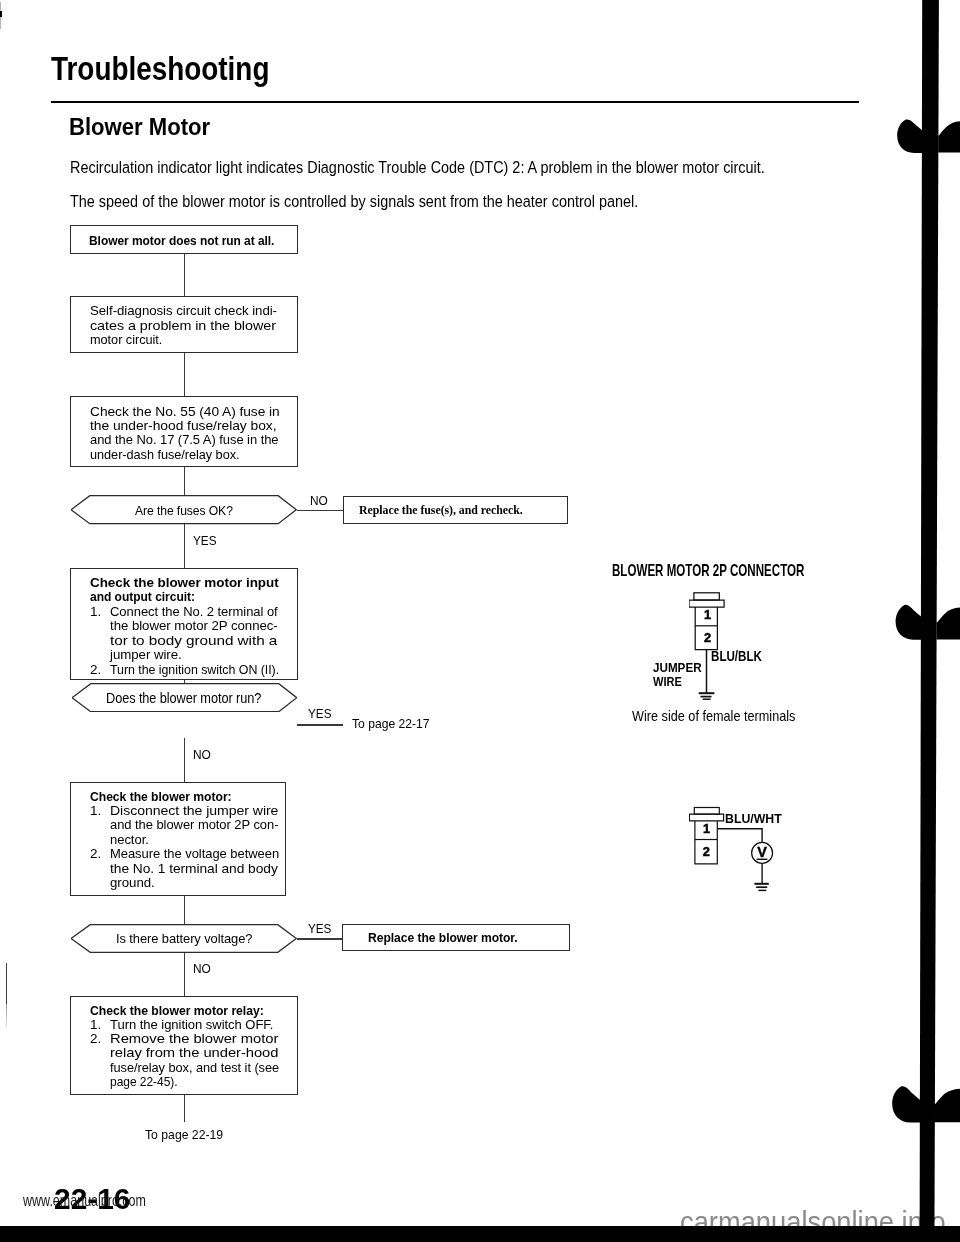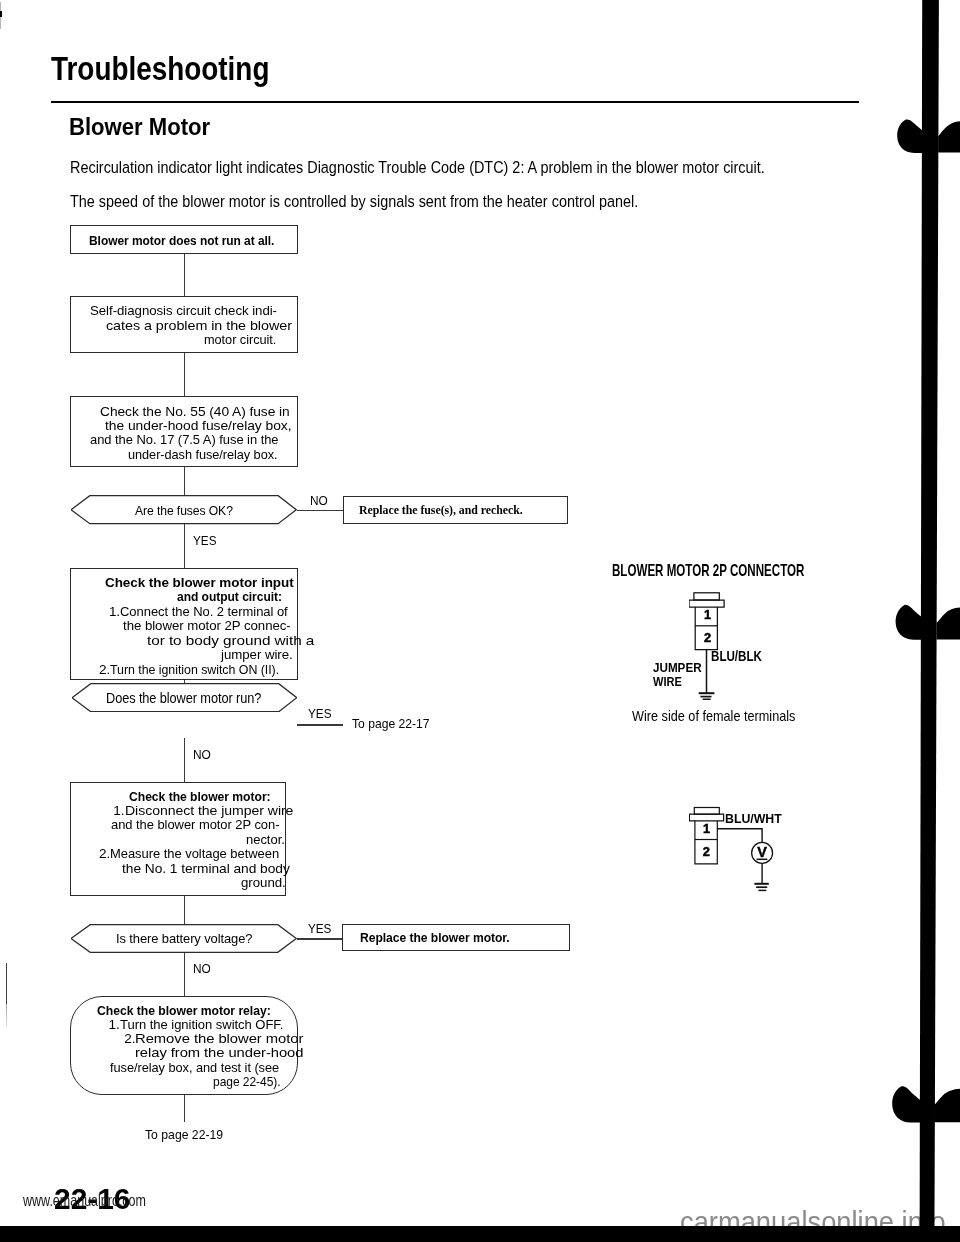--- a/index.html
+++ b/index.html
@@ -15,21 +15,21 @@
              transform:scaleX(0.858);transform-origin:0 0;white-space:nowrap;}
   #title-rule{left:51px;top:101px;width:808px;height:2px;background:#000;}
   #section-title{left:69px;top:115px;font-size:24px;font-weight:bold;line-height:24px;transform:scaleX(0.921);transform-origin:0 0;white-space:nowrap;}
 
   .intro{left:70px;font-size:16.3px;line-height:18px;white-space:nowrap;transform:scaleX(0.8856);transform-origin:0 0;}
   #intro-1{top:158px;}
   #intro-2{top:192px;}
 
   
   .fbox{border:1.3px solid #2b2b2b;background:#fff;box-sizing:border-box;}
-  .ftext{font-size:11.6px;line-height:14.3px;letter-spacing:-0.05px;white-space:pre;text-align:right;}
+  .ftext{font-size:11.6px;line-height:14.3px;letter-spacing:-0.05px;white-space:pre;}
   .ftext.b{font-weight:bold;}
   .fline{background:#3a3a3a;}
   .vline{width:1.4px;}
   .hline{height:1.4px;}
 
   .hex{position:absolute;}
   .hex svg{display:block;}
   .hexlabel{position:absolute;text-align:center;font-size:12.4px;letter-spacing:-0.1px;}
 
   .branch{position:absolute;font-size:12.4px;letter-spacing:0px;}
@@ -95,23 +95,23 @@
       <div class="abs fbox" style="left: 342.5px; top: 496px; width: 225.2px; height: 27.5px; font-family: Liberation Serif, serif;">
         <div class="ftext b" style="position: absolute; left: 15.4px; top: 5.5px; font-size: 13.5px; line-height: 14.3px; white-space: pre;"><div style="display: block; white-space: pre;"><span style="display: inline-block; transform-origin: 0px 0px; transform: scaleX(0.8785); white-space: pre;">Replace the fuse(s), and recheck.</span></div></div>
       </div>
       <div class="abs fbox" style="left: 69.6px; top: 567.6px; width: 228px; height: 112px;">
         <div class="ftext" style="position: absolute; left: 19.5px; top: 7px; font-size: 13.5px; line-height: 14.5px; white-space: pre;"><div style="font-weight: bold; display: block; white-space: pre;"><span style="display: inline-block; transform-origin: 0px 0px; transform: scaleX(0.9972); white-space: pre;">Check the blower motor input</span></div><div style="font-weight: bold; display: block; white-space: pre;"><span style="display: inline-block; transform-origin: 0px 0px; transform: scaleX(0.8933); white-space: pre;">and output circuit:</span></div><div style="display: block; white-space: pre;"><span style="display: inline-block; width: 20.2px;">1.</span><span style="display: inline-block; transform-origin: 0px 0px; transform: scaleX(0.9629); white-space: pre;">Connect the No. 2 terminal of</span></div><div style="padding-left: 20.2px; display: block; white-space: pre;"><span style="display: inline-block; transform-origin: 0px 0px; transform: scaleX(0.9807); white-space: pre;">the blower motor 2P connec-</span></div><div style="padding-left: 20.2px; display: block; white-space: pre;"><span style="display: inline-block; transform-origin: 0px 0px; transform: scaleX(1.1354); white-space: pre;">tor to body ground with a</span></div><div style="padding-left: 20.2px; display: block; white-space: pre;"><span style="display: inline-block; transform-origin: 0px 0px; transform: scaleX(0.9832); white-space: pre;">jumper wire.</span></div><div style="display: block; white-space: pre;"><span style="display: inline-block; width: 20.2px;">2.</span><span style="display: inline-block; transform-origin: 0px 0px; transform: scaleX(0.9194); white-space: pre;">Turn the ignition switch ON (II).</span></div></div>
       </div>
       <div class="abs fbox" style="left: 69.6px; top: 781.6px; width: 216px; height: 114px;">
         <div class="ftext" style="position: absolute; left: 19.5px; top: 7px; font-size: 13.5px; line-height: 14.4px; white-space: pre;"><div style="font-weight: bold; display: block; white-space: pre;"><span style="display: inline-block; transform-origin: 0px 0px; transform: scaleX(0.9012); white-space: pre;">Check the blower motor:</span></div><div style="display: block; white-space: pre;"><span style="display: inline-block; width: 20.2px;">1.</span><span style="display: inline-block; transform-origin: 0px 0px; transform: scaleX(1.0425); white-space: pre;">Disconnect the jumper wire</span></div><div style="padding-left: 20.2px; display: block; white-space: pre;"><span style="display: inline-block; transform-origin: 0px 0px; transform: scaleX(0.9598); white-space: pre;">and the blower motor 2P con-</span></div><div style="padding-left: 20.2px; display: block; white-space: pre;"><span style="display: inline-block; transform-origin: 0px 0px; transform: scaleX(0.9655); white-space: pre;">nector.</span></div><div style="display: block; white-space: pre;"><span style="display: inline-block; width: 20.2px;">2.</span><span style="display: inline-block; transform-origin: 0px 0px; transform: scaleX(0.9621); white-space: pre;">Measure the voltage between</span></div><div style="padding-left: 20.2px; display: block; white-space: pre;"><span style="display: inline-block; transform-origin: 0px 0px; transform: scaleX(1.0195); white-space: pre;">the No. 1 terminal and body</span></div><div style="padding-left: 20.2px; display: block; white-space: pre;"><span style="display: inline-block; transform-origin: 0px 0px; transform: scaleX(0.9838); white-space: pre;">ground.</span></div></div>
       </div>
       <div class="abs fbox" style="left: 342.1px; top: 923.6px; width: 227.6px; height: 27.6px;">
-        <div class="ftext b" style="position: absolute; left: 17.2px; top: 6.7px; font-size: 13.5px; line-height: 14.3px; white-space: pre;"><div style="display: block; white-space: pre;"><span style="display: inline-block; transform-origin: 0px 0px; transform: scaleX(0.8975); white-space: pre;">Replace the blower motor.</span></div></div>
-      </div>
-      <div class="abs fbox" style="left: 69.6px; top: 995.6px; width: 228px; height: 99px; border-radius: 32px;">
+        <div class="ftext b" style="position: absolute; left: 17.2px; top: 6.7px; font-size: 13.5px; line-height: 14.3px; white-space: pre;"><div style="display: block; white-space: pre; margin-left: 8px;"><span style="display: inline-block; transform-origin: 0px 0px; transform: scaleX(0.8975); white-space: pre;">Replace the blower motor.</span></div></div>
+      </div>
+      <div class="abs fbox" style="left: 69.6px; top: 995.6px; width: 228px; height: 99px;">
         <div class="ftext" style="position: absolute; left: 19.5px; top: 7px; font-size: 13.5px; line-height: 14.3px; white-space: pre;"><div style="font-weight: bold; display: block; white-space: pre;"><span style="display: inline-block; transform-origin: 0px 0px; transform: scaleX(0.9042); white-space: pre;">Check the blower motor relay:</span></div><div style="display: block; white-space: pre;"><span style="display: inline-block; width: 20.2px;">1.</span><span style="display: inline-block; transform-origin: 0px 0px; transform: scaleX(0.9661); white-space: pre;">Turn the ignition switch OFF.</span></div><div style="display: block; white-space: pre;"><span style="display: inline-block; width: 20.2px;">2.</span><span style="display: inline-block; transform-origin: 0px 0px; transform: scaleX(1.0976); white-space: pre;">Remove the blower motor</span></div><div style="padding-left: 20.2px; display: block; white-space: pre;"><span style="display: inline-block; transform-origin: 0px 0px; transform: scaleX(1.0928); white-space: pre;">relay from the under-hood</span></div><div style="padding-left: 20.2px; display: block; white-space: pre;"><span style="display: inline-block; transform-origin: 0px 0px; transform: scaleX(0.9473); white-space: pre;">fuse/relay box, and test it (see</span></div><div style="padding-left: 20.2px; display: block; white-space: pre;"><span style="display: inline-block; transform-origin: 0px 0px; transform: scaleX(0.8898); white-space: pre;">page 22-45).</span></div></div>
       </div>
       <div class="abs hex" style="left: 71.2px; top: 495.2px;">
         <svg width="226" height="29.4" viewBox="0 0 226 29.4">
           <polygon points="0,14.7 18.8,0.7 207.2,0.7 225.3,14.7 207.2,28.7 18.8,28.7" fill="#fff" stroke="#2b2b2b" stroke-width="1.3"></polygon>
         </svg>
         <div class="hexlabel" style="left: 63.8px; top: 8.5px; white-space: pre; text-align: left; font-size: 12.4px; display: inline-block; transform-origin: 0px 0px; transform: scaleX(0.9827);">Are the fuses OK?</div>
       </div>
       <div class="abs hex" style="left: 71.8px; top: 683px;">
         <svg width="225.5" height="29.4" viewBox="0 0 225.5 29.4">

